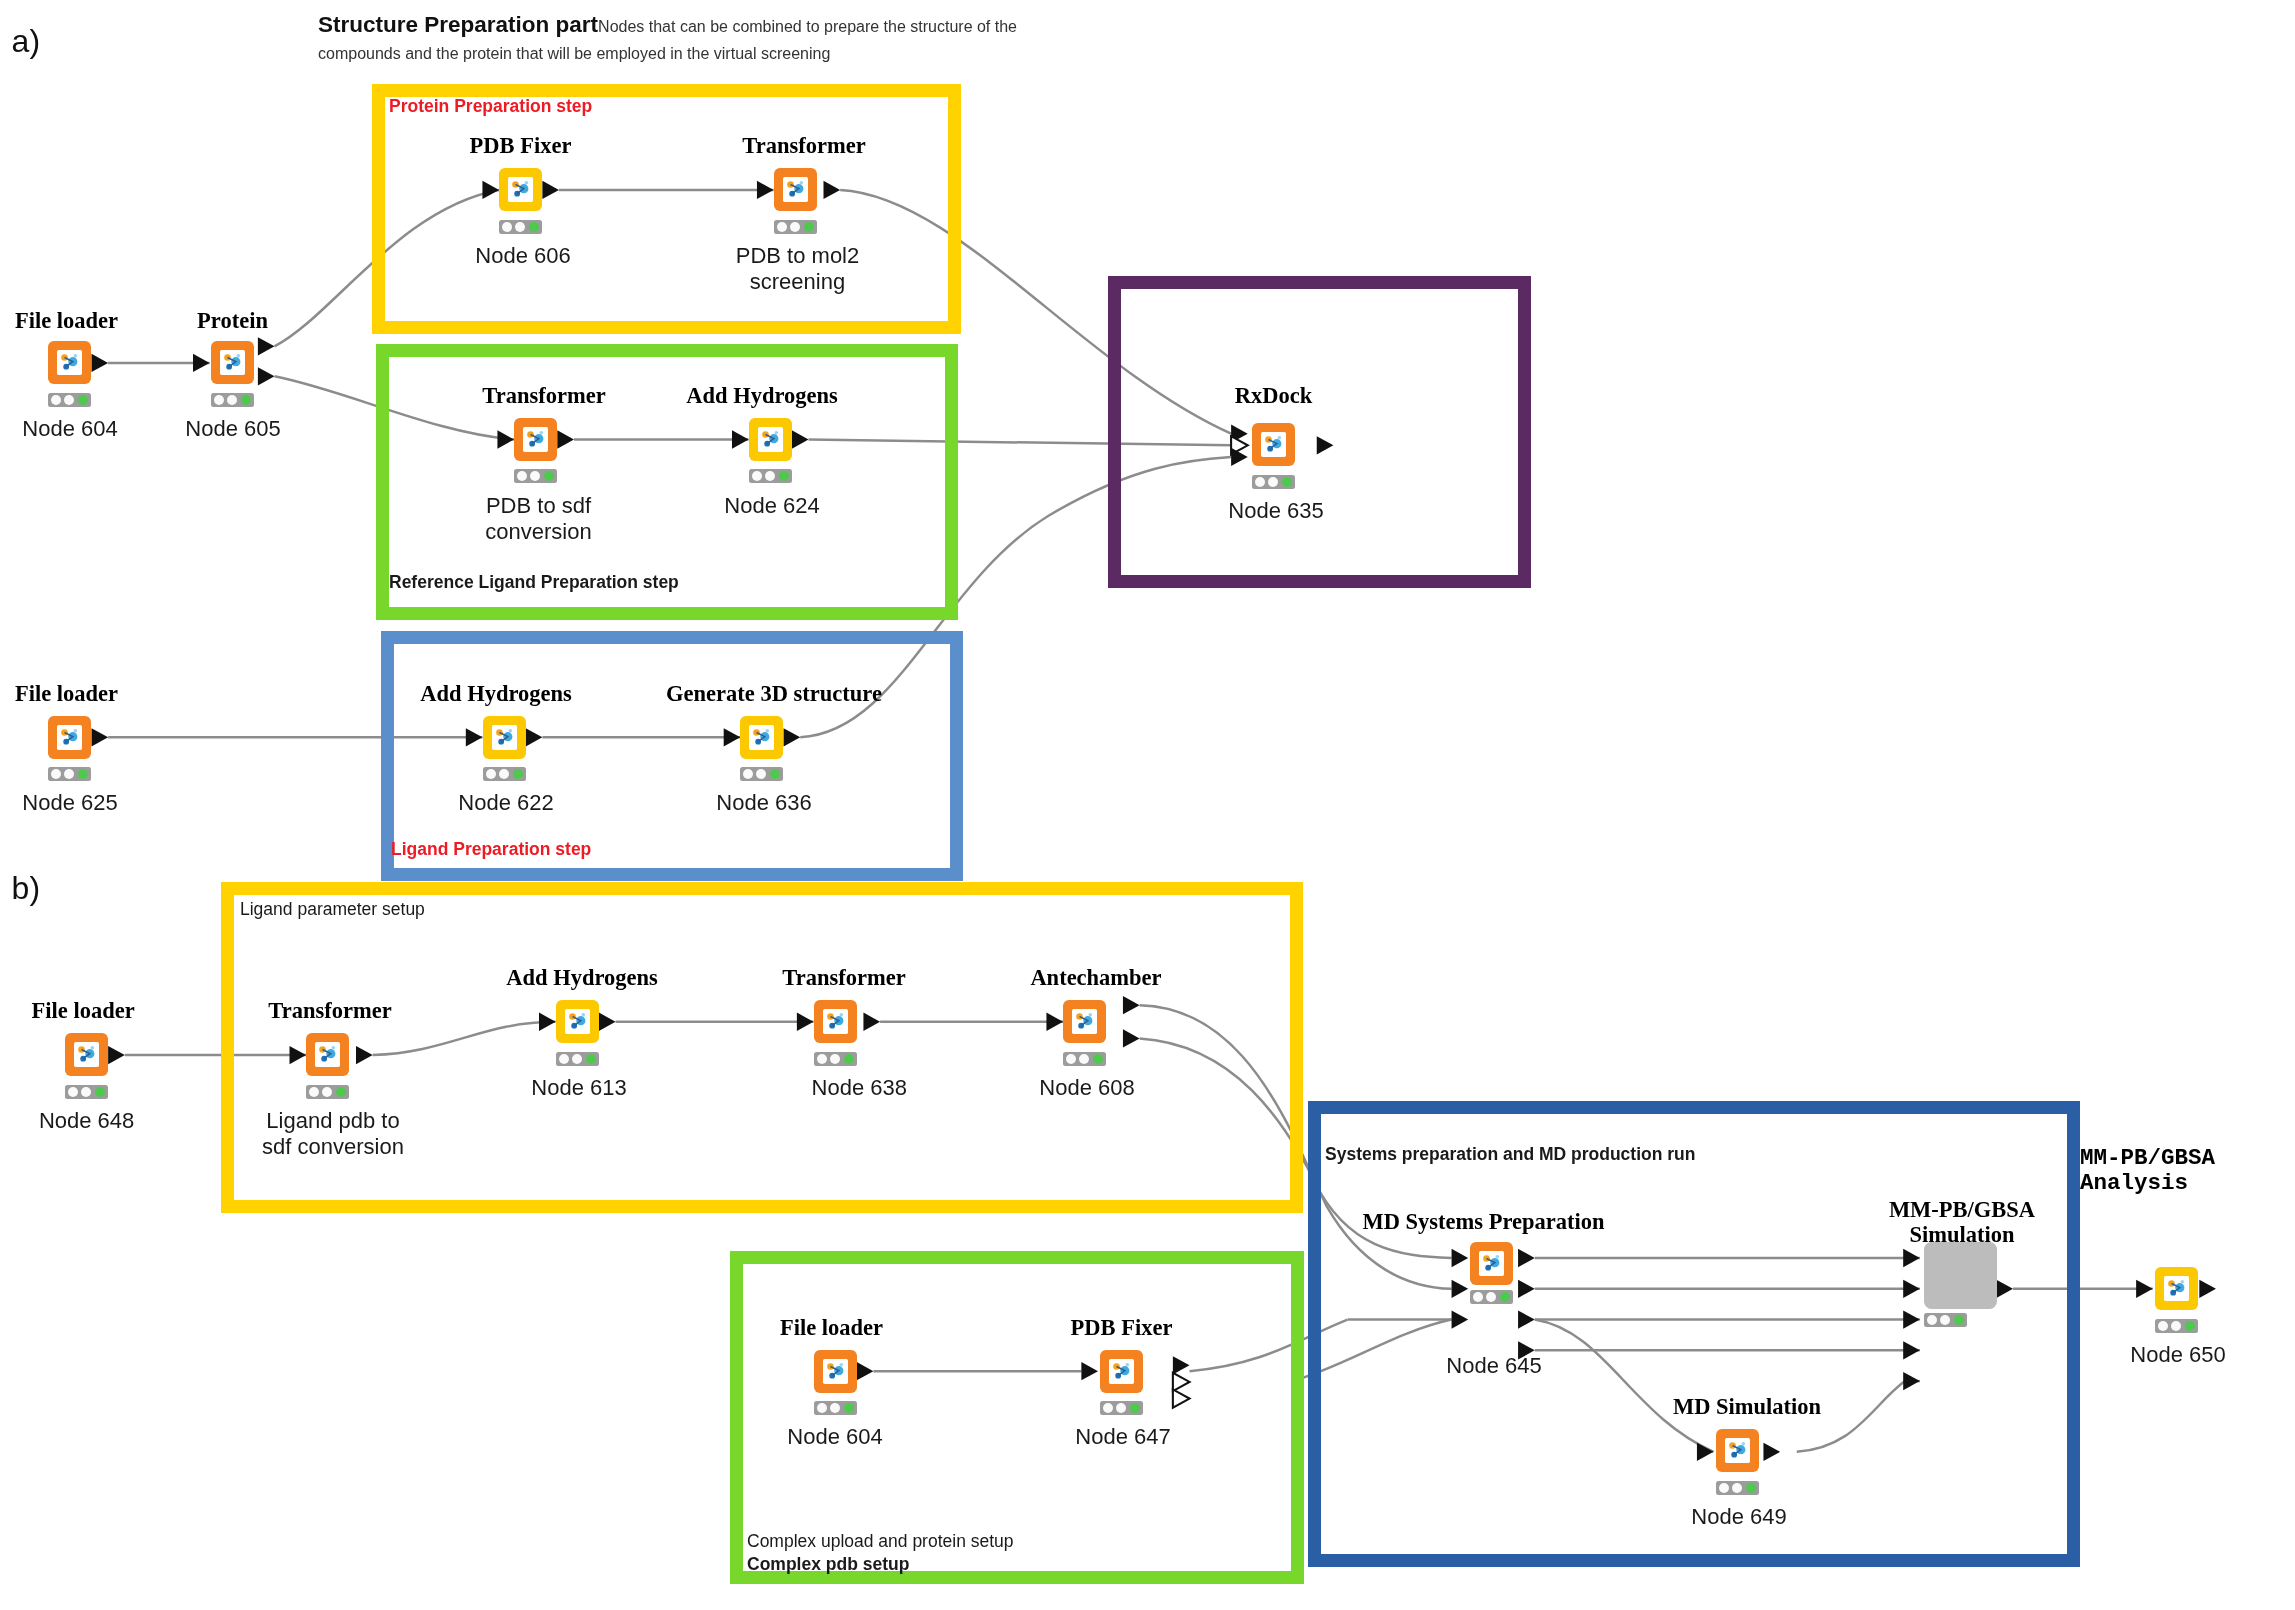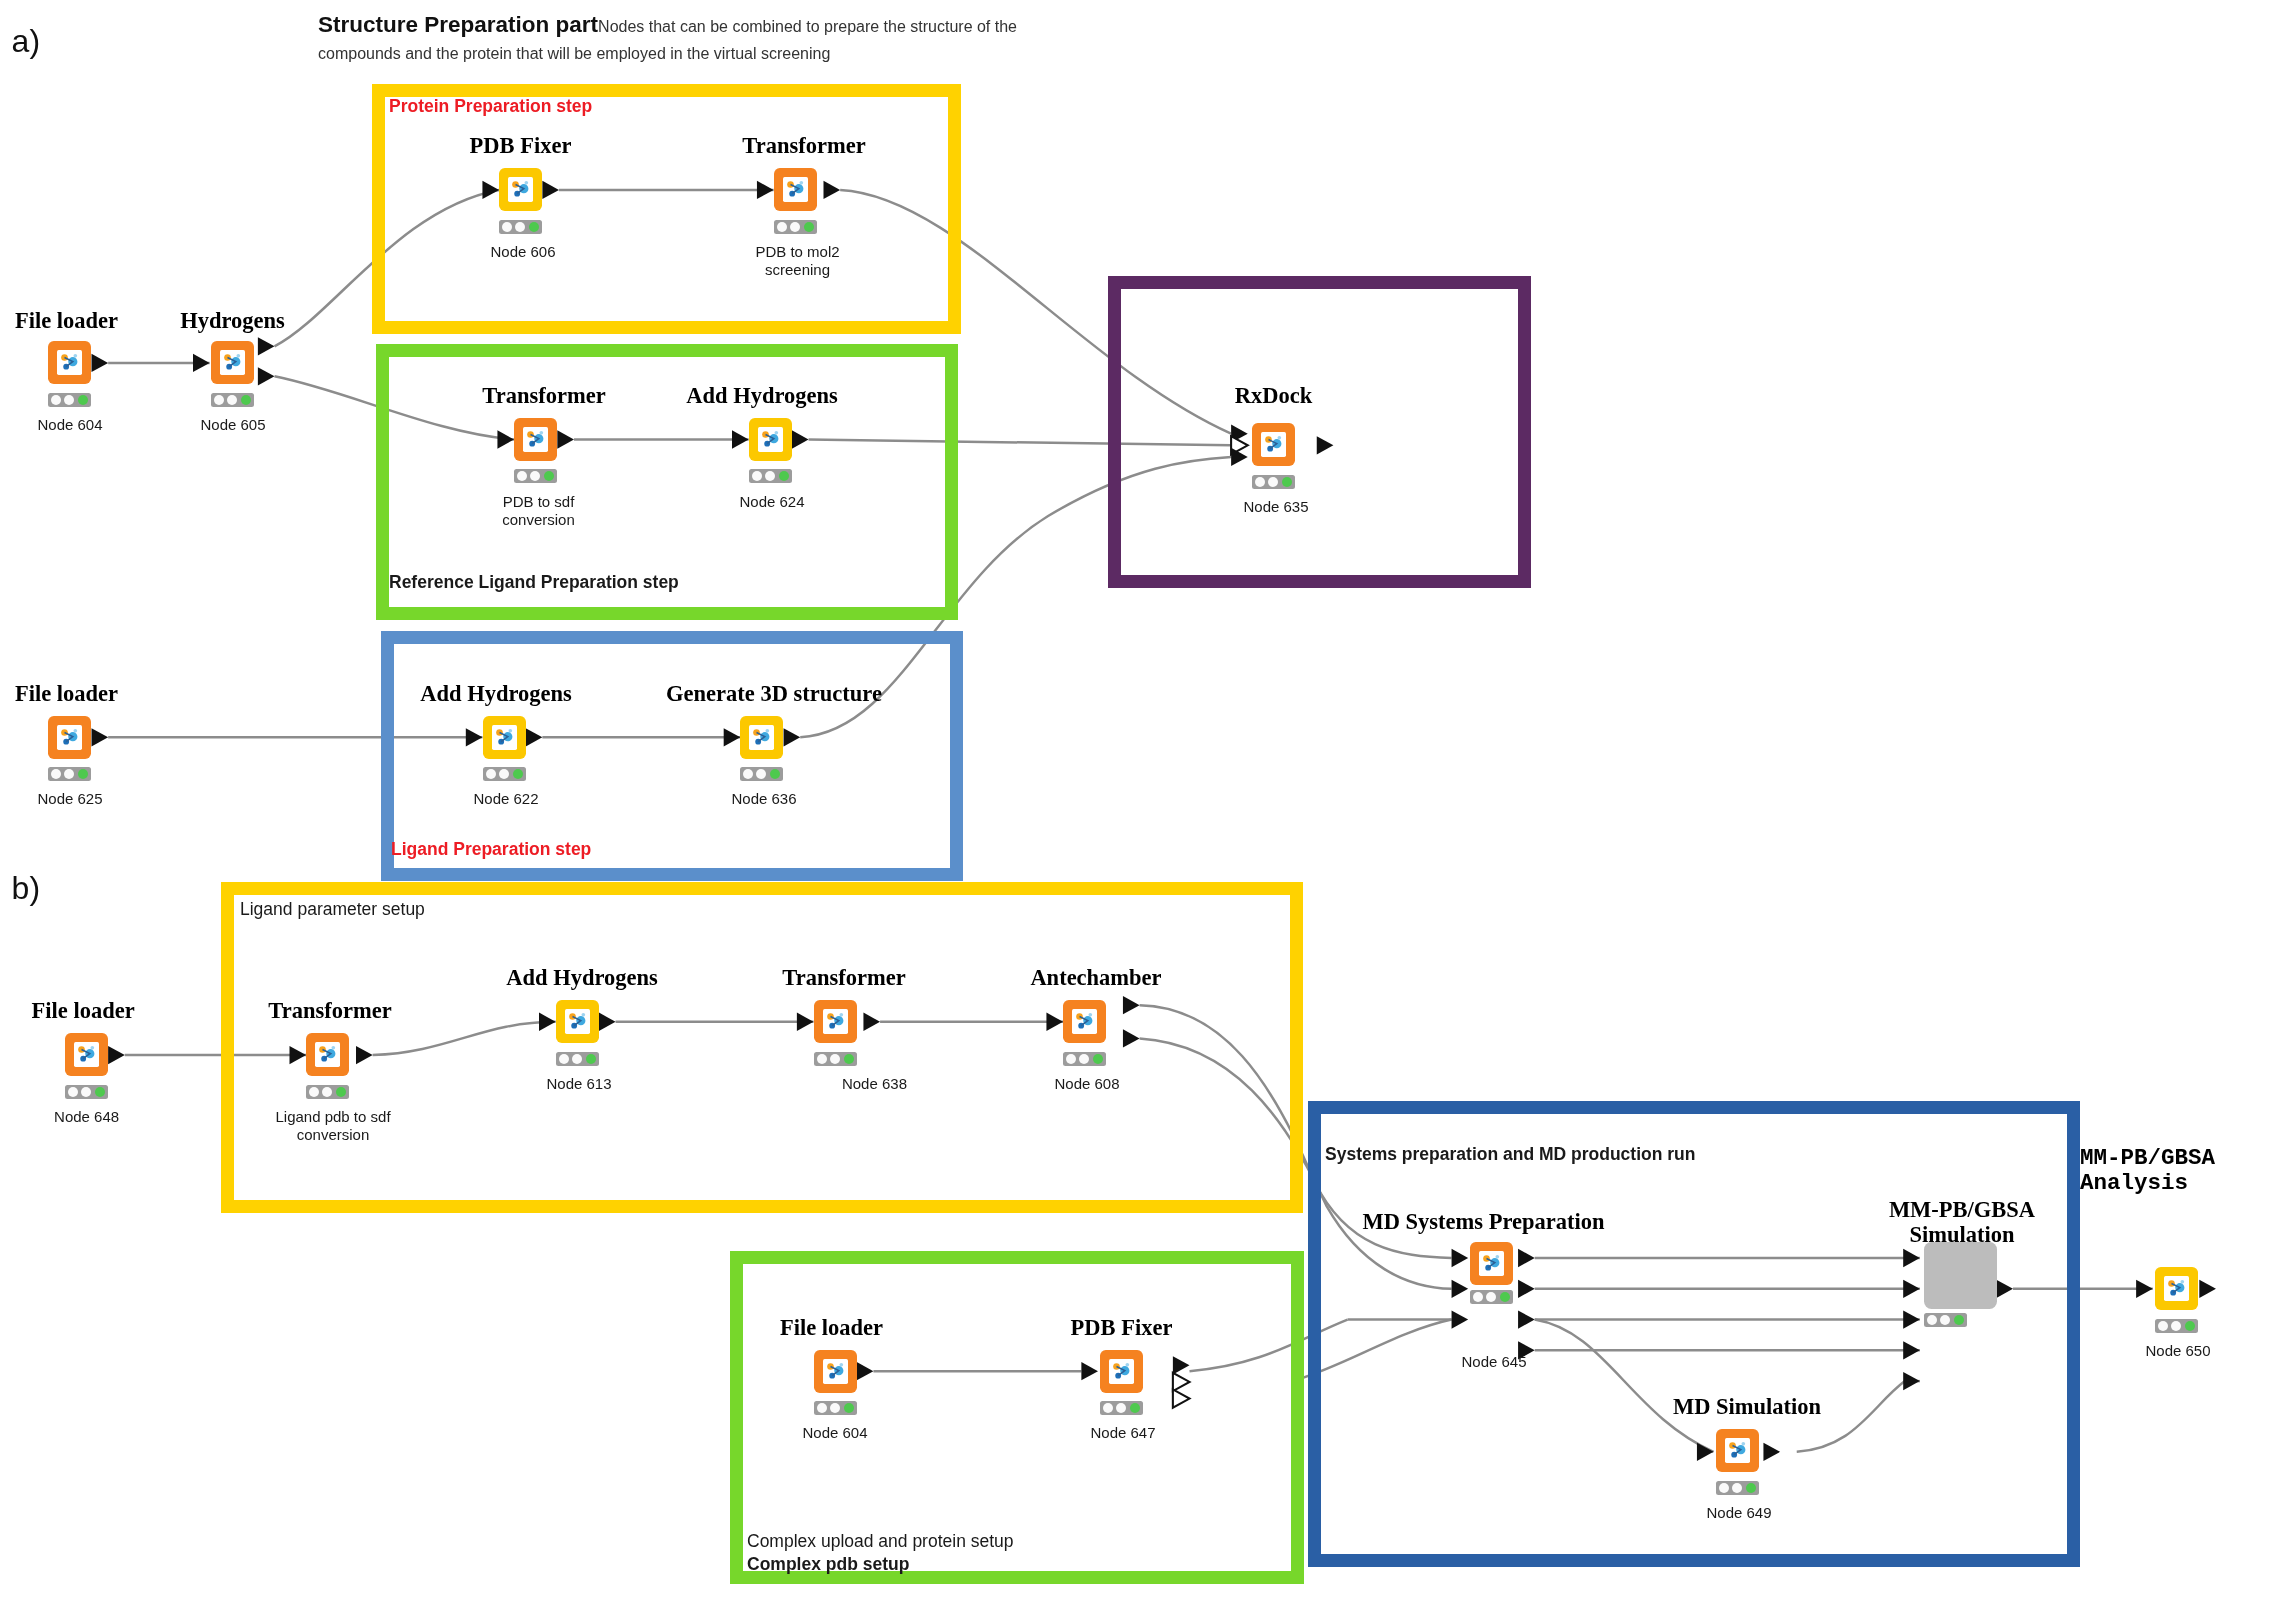--- a/index.html
+++ b/index.html
@@ -45,21 +45,21 @@
   .nodetitle.two{white-space:normal;line-height:1.1;}
 
   .status{position:absolute;width:43px;height:14px;background:#9C9C9C;
           border-radius:2.5px;display:flex;align-items:center;
           justify-content:space-around;padding:0 1.7px;box-sizing:border-box;}
   .status i{width:10px;height:10px;border-radius:50%;display:block;}
   .status i.w{background:#FAFAFA;}
   .status i.g{background:#4EC94E;}
 
   .nodelabel{position:absolute;font-family:"Liberation Sans",sans-serif;
-             font-size:15px;color:#1a1a1a;text-align:center;line-height:1.2;}
+             font-size:22px;color:#1a1a1a;text-align:center;line-height:1.2;}
 
   
   svg.wires{position:absolute;left:0;top:0;width:2295px;height:1611px;
             pointer-events:none;}
   svg.wires path{fill:none;stroke:#8C8C8C;stroke-width:3;}
   svg.wires polygon.port{fill:#111;}
   svg.wires polygon.porthollow{fill:#ffffff;stroke:#111;stroke-width:2.5;}
 </style>
 </head>
 <body>
@@ -207,21 +207,21 @@
           <circle cx="22" cy="7" r="2.2" fill="#9FD4F0"></circle>
         </svg></span>
   </div>
   <div class="status" style="left:48px;top:393px;">
     <i class="w"></i>
     <i class="w"></i>
     <i class="g"></i>
   </div>
   <div class="nodelabel" style="left:0px;top:416px;width:140px;">Node 604</div>
 
-  <div class="nodetitle" style="left:166px;top:308px;width:133px;">Hydrogens</div>
+  <div class="nodetitle" style="left:166px;top:308px;width:133px;">Protein</div>
   <div class="node orange" style="left:211px;top:341px;">
     <span class="chip"><svg viewBox="0 0 30 30" width="25" height="25">
           <circle cx="9" cy="9" r="4" fill="#F7A21C"></circle>
           <circle cx="19" cy="14" r="5.5" fill="#3FA9E0"></circle>
           <circle cx="11" cy="20" r="3.5" fill="#1D6FB8"></circle>
           <path d="M9 9 L19 14 L11 20" stroke="#2B5F96" stroke-width="1.8" fill="none"></path>
           <circle cx="22" cy="7" r="2.2" fill="#9FD4F0"></circle>
         </svg></span>
   </div>
   <div class="status" style="left:211px;top:393px;">

